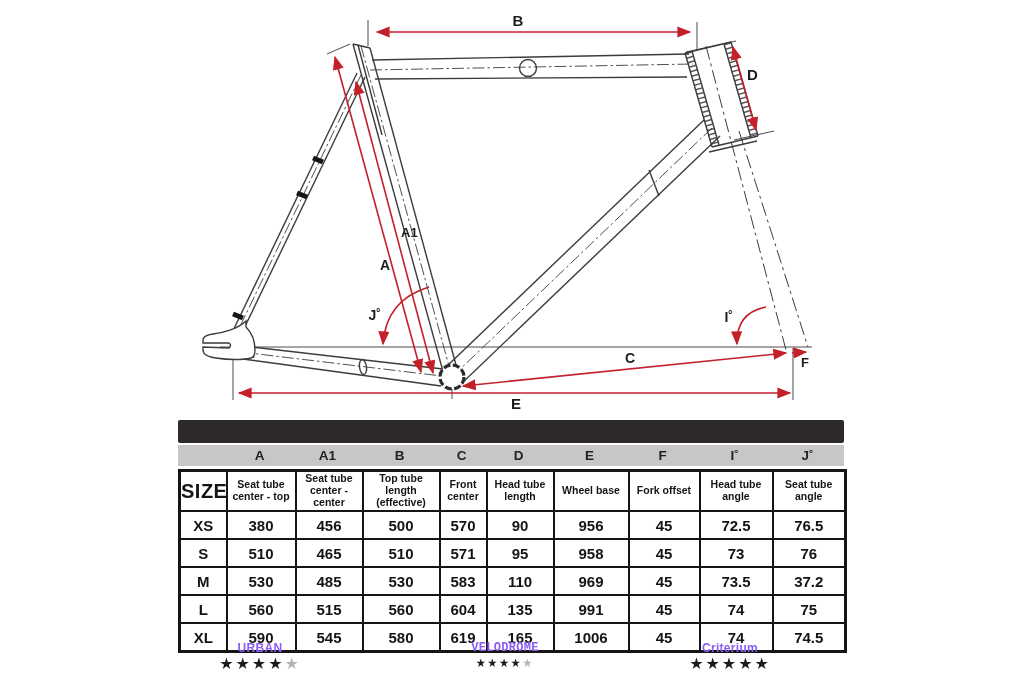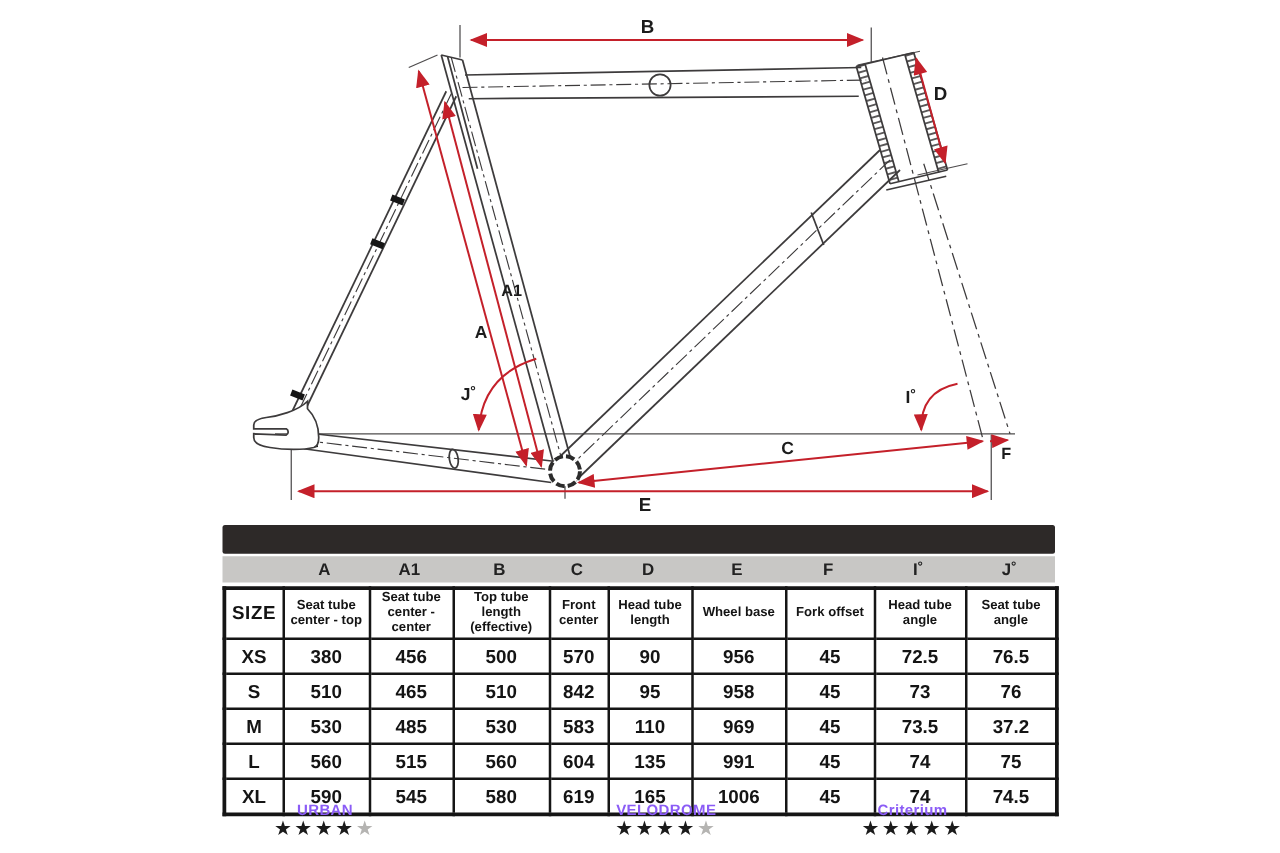--- a/index.html
+++ b/index.html
@@ -8,21 +8,21 @@
   svg text{font-family:"Liberation Sans",sans-serif;font-weight:bold;fill:#1c1c1c;}
 
   .geo-table{position:absolute;left:178px;top:420px;width:666px;}
   .title-bar{width:666px;height:23px;background:#2d2928;margin-bottom:2px;border-radius:2px;}
   table{border-collapse:collapse;table-layout:fixed;width:666px;color:#141414;}
   .letters-table{background:#c8c7c5;margin-bottom:3px;}
   .letters-table td{height:21px;text-align:center;font-weight:700;font-size:13.5px;color:#222;padding:0;}
   .spec-table{border:3px solid #151515;}
   .spec-table td,.spec-table th{border:2px solid #151515;text-align:center;vertical-align:middle;padding:0;}
   .spec-table .hdr-row th{height:38px;font-size:10.5px;font-weight:700;line-height:1.12;}
-  .spec-table .hdr-row th.size-cell{font-size:15px;letter-spacing:.5px;margin-top:31px;}
+  .spec-table .hdr-row th.size-cell{font-size:20px;letter-spacing:.5px;margin-top:31px;}
   .spec-table .data-row td{height:26px;font-size:15px;font-weight:700;}
   .spec-table .data-row td.size-cell{font-size:15px;}
 
   .rating{position:absolute;top:641px;width:170px;text-align:center;}
   .rating-label{font-size:12px;font-weight:700;color:#8b5cf6;letter-spacing:.3px;}
   .stars{font-size:16px;line-height:1.1;letter-spacing:2px;white-space:nowrap;}
   .stars .on{color:#1b1b1b;}
   .stars .off{color:#b5b4b2;}
 </style>
 </head>
@@ -207,21 +207,21 @@
       <td>956</td>
       <td>45</td>
       <td>72.5</td>
       <td>76.5</td>
     </tr>
     <tr class="data-row">
       <td class="size-cell">S</td>
       <td>510</td>
       <td>465</td>
       <td>510</td>
-      <td>842</td>
+      <td>571</td>
       <td>95</td>
       <td>958</td>
       <td>45</td>
       <td>73</td>
       <td>76</td>
     </tr>
     <tr class="data-row">
       <td class="size-cell">M</td>
       <td>530</td>
       <td>485</td>
@@ -258,20 +258,20 @@
       <td>74.5</td>
     </tr>
   </tbody>
     </table>
 </div>
 
 <div class="rating" style="left:175px;">
   <div class="rating-label">URBAN</div>
   <div class="stars"><span class="on">★★★★</span><span class="off">★</span></div>
 </div>
-<div class="rating" style="left:448px;">
+<div class="rating" style="left:420px;font-family:Liberation Mono, monospace;">
   <div class="rating-label">VELODROME</div>
   <div class="stars"><span class="on">★★★★</span><span class="off">★</span></div>
 </div>
 <div class="rating" style="left:645px;">
   <div class="rating-label">Criterium</div>
   <div class="stars"><span class="on">★★★★★</span><span class="off"></span></div>
 </div>
 
 </body></html>

